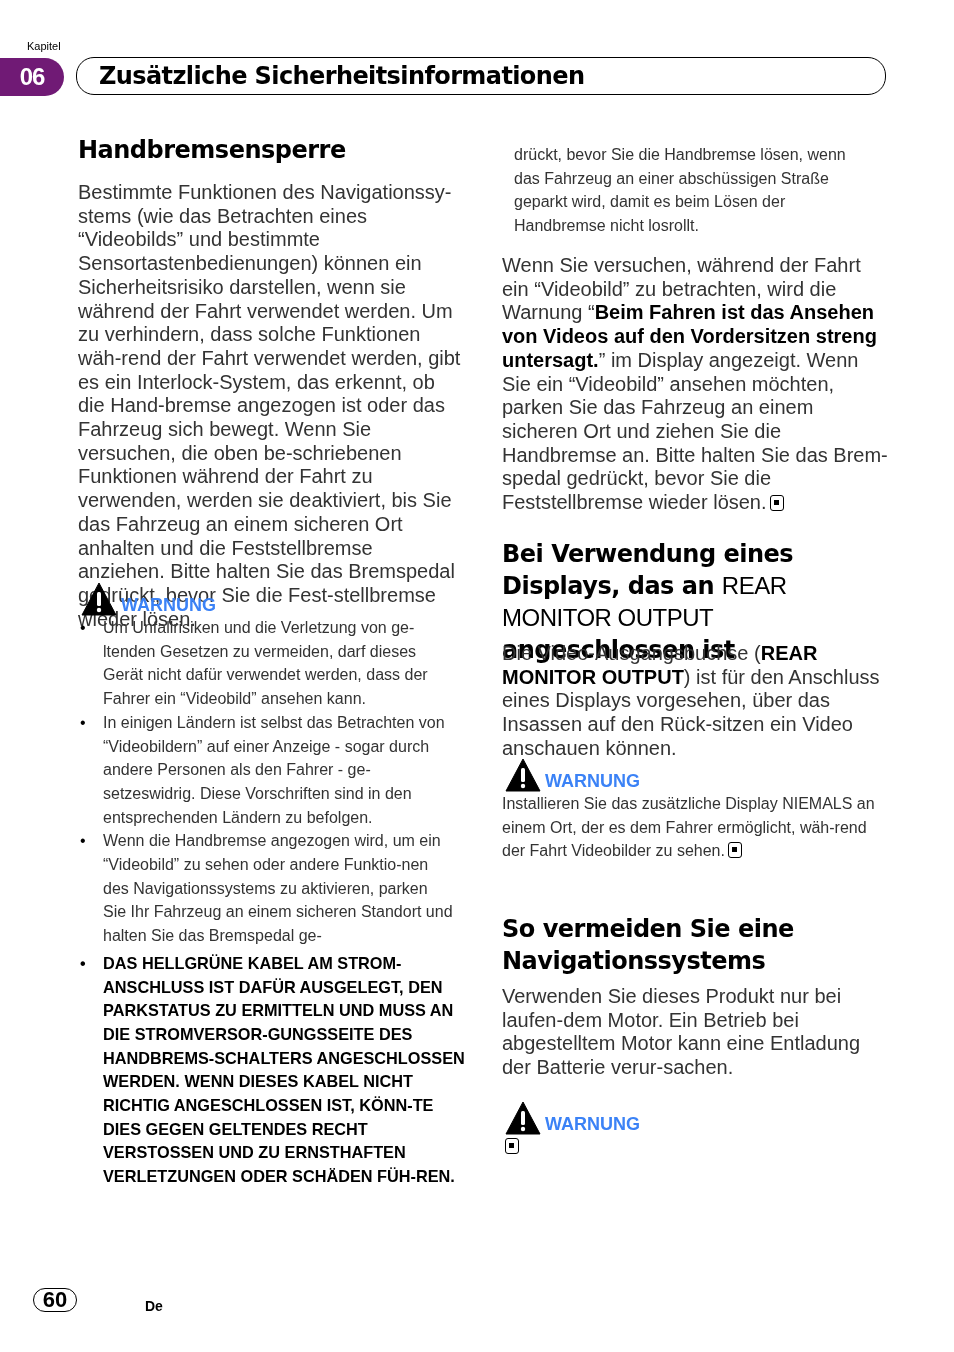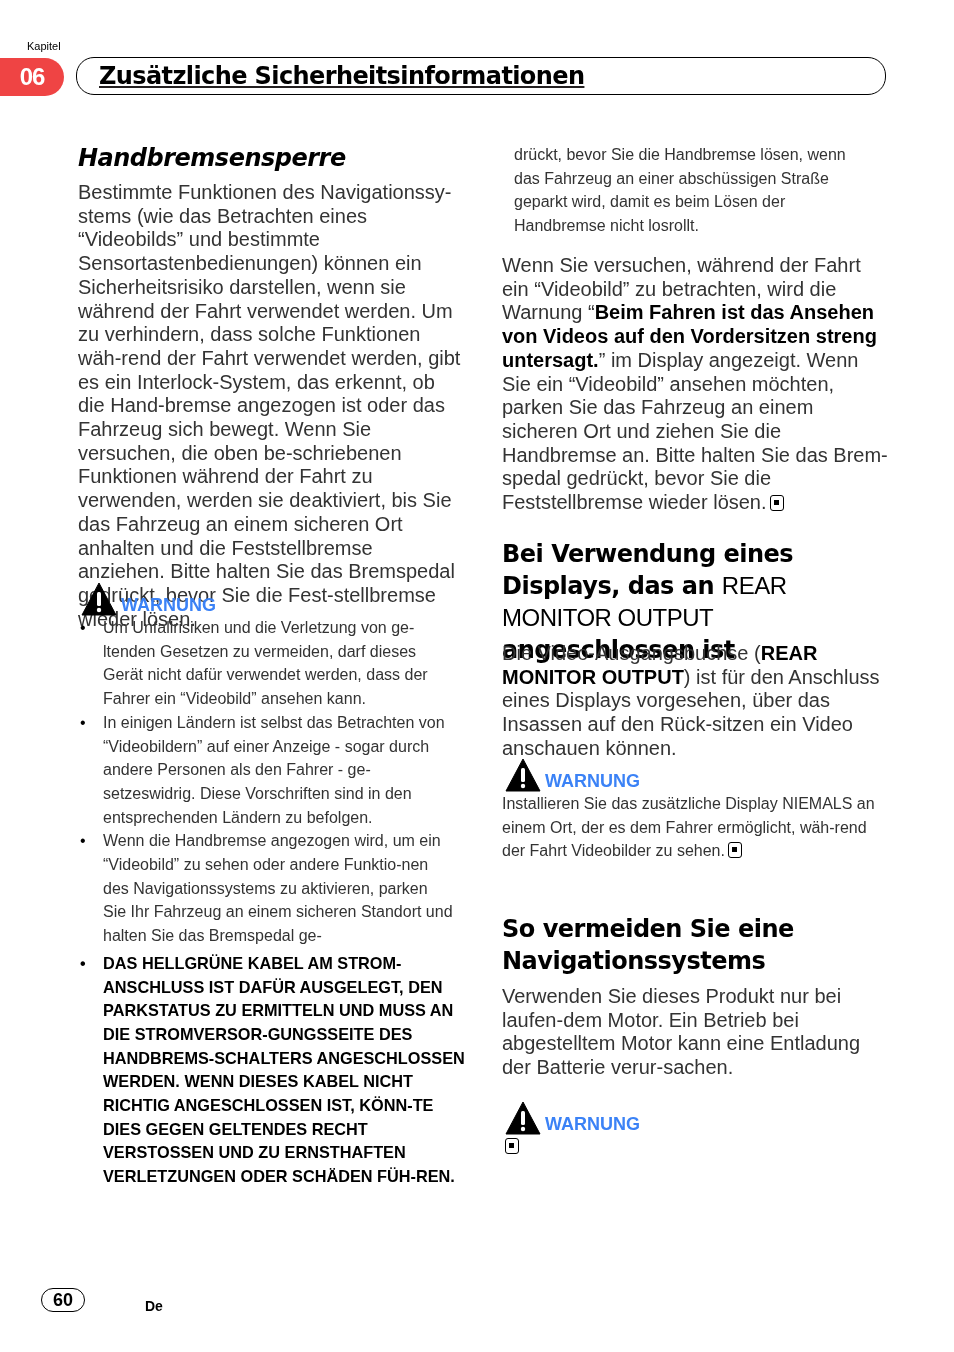--- a/index.html
+++ b/index.html
@@ -5,28 +5,28 @@
   html, body { margin: 0; padding: 0; background: #ffffff; }
   body {
     width: 954px; height: 1352px; position: relative; overflow: hidden;
     font-family: "Liberation Sans", sans-serif; color: #231f20;
   }
   .kapitel {
     position: absolute; left: 27px; top: 40px; font-size: 11px; font-weight: normal; color: #000;
   }
   .chapter-num {
     position: absolute; left: 0; top: 58px; width: 64px; height: 38px;
-    background: #ef4444; color: #fff; border-radius: 0 19px 19px 0;
+    background: #701a75; color: #fff; border-radius: 0 19px 19px 0;
     font-family: "Liberation Sans", sans-serif; font-weight: bold; font-size: 24px;
     display: flex; align-items: center; justify-content: center; letter-spacing: -1px;
   }
   .chapter-title-box {
     position: absolute; left: 76px; top: 57px; width: 810px; height: 38px;
     border: 1.5px solid #000; border-radius: 18px;
-    display: flex; align-items: center; box-sizing: border-box; padding-left: 22px; text-decoration: underline;
+    display: flex; align-items: center; box-sizing: border-box; padding-left: 22px;
   }
   .chapter-title {
     font-family: "DejaVu Sans", sans-serif; font-weight: bold; font-size: 24px; color: #000;
     letter-spacing: -0.6px;
   }
   .col { position: absolute; top: 0; }
   .col-left { left: 78px; width: 385px; }
   .col-right { left: 502px; width: 390px; }
   h2 {
     font-family: "DejaVu Sans", sans-serif; font-weight: bold; color: #000;
@@ -55,35 +55,35 @@
     display: inline-block; width: 14px; height: 16px; border: 1.5px solid #000; border-radius: 3px;
     vertical-align: -2px; margin-left: 3px; position: relative; box-sizing: border-box;
   }
   .end-mark::after {
     content: ""; position: absolute; left: 3px; top: 4px; width: 5px; height: 5px; background: #000;
   }
   .page-num {
     position: absolute; left: 33px; top: 1288px; width: 44px; height: 24px;
     border: 1.5px solid #000; border-radius: 12px; box-sizing: border-box;
     display: flex; align-items: center; justify-content: center;
-    font-weight: bold; font-size: 18px; color: #000; margin-left: 8px;
+    font-weight: bold; font-size: 22px; color: #000;
   }
   .lang { position: absolute; left: 97px; top: 1298px; font-weight: bold; font-size: 14px; color: #000; margin-left: 48px; }
 </style>
 </head>
 <body>
 
 <div class="kapitel">Kapitel</div>
 <div class="chapter-num">06</div>
 <div class="chapter-title-box">
   <span class="chapter-title">Zusätzliche Sicherheitsinformationen</span>
 </div>
 
 <div class="col col-left">
-  <h2 style="position:absolute; top:142px; width:400px;font-style:italic;">Handbremsensperre</h2>
+  <h2 style="position:absolute; top:134px; width:400px;">Handbremsensperre</h2>
   <p class="body" style="position:absolute; top:181px; width:385px;">Bestimmte Funktionen des Navigationssy-stems (wie das Betrachten eines “Videobilds” und bestimmte Sensortastenbedienungen) können ein Sicherheitsrisiko darstellen, wenn sie während der Fahrt verwendet werden. Um zu verhindern, dass solche Funktionen wäh-rend der Fahrt verwendet werden, gibt es ein Interlock-System, das erkennt, ob die Hand-bremse angezogen ist oder das Fahrzeug sich bewegt. Wenn Sie versuchen, die oben be-schriebenen Funktionen während der Fahrt zu verwenden, werden sie deaktiviert, bis Sie das Fahrzeug an einem sicheren Ort anhalten und die Feststellbremse anziehen. Bitte halten Sie das Bremspedal gedrückt, bevor Sie die Fest-stellbremse wieder lösen.</p>
 
   <div style="position:absolute; top:580px; left:3px; width:385px;">
     <div class="warn-head">
       <svg class="warn-icon" viewBox="0 0 36 34">
         <path d="M18 1 L35 33 L1 33 Z" fill="#000" stroke="#000" stroke-width="1" stroke-linejoin="round"></path>
         <rect x="16" y="10" width="4" height="14" rx="1.5" fill="#fff"></rect>
         <circle cx="18" cy="28" r="2.2" fill="#fff"></circle>
       </svg>
       <span class="warn-label">WARNUNG</span>

